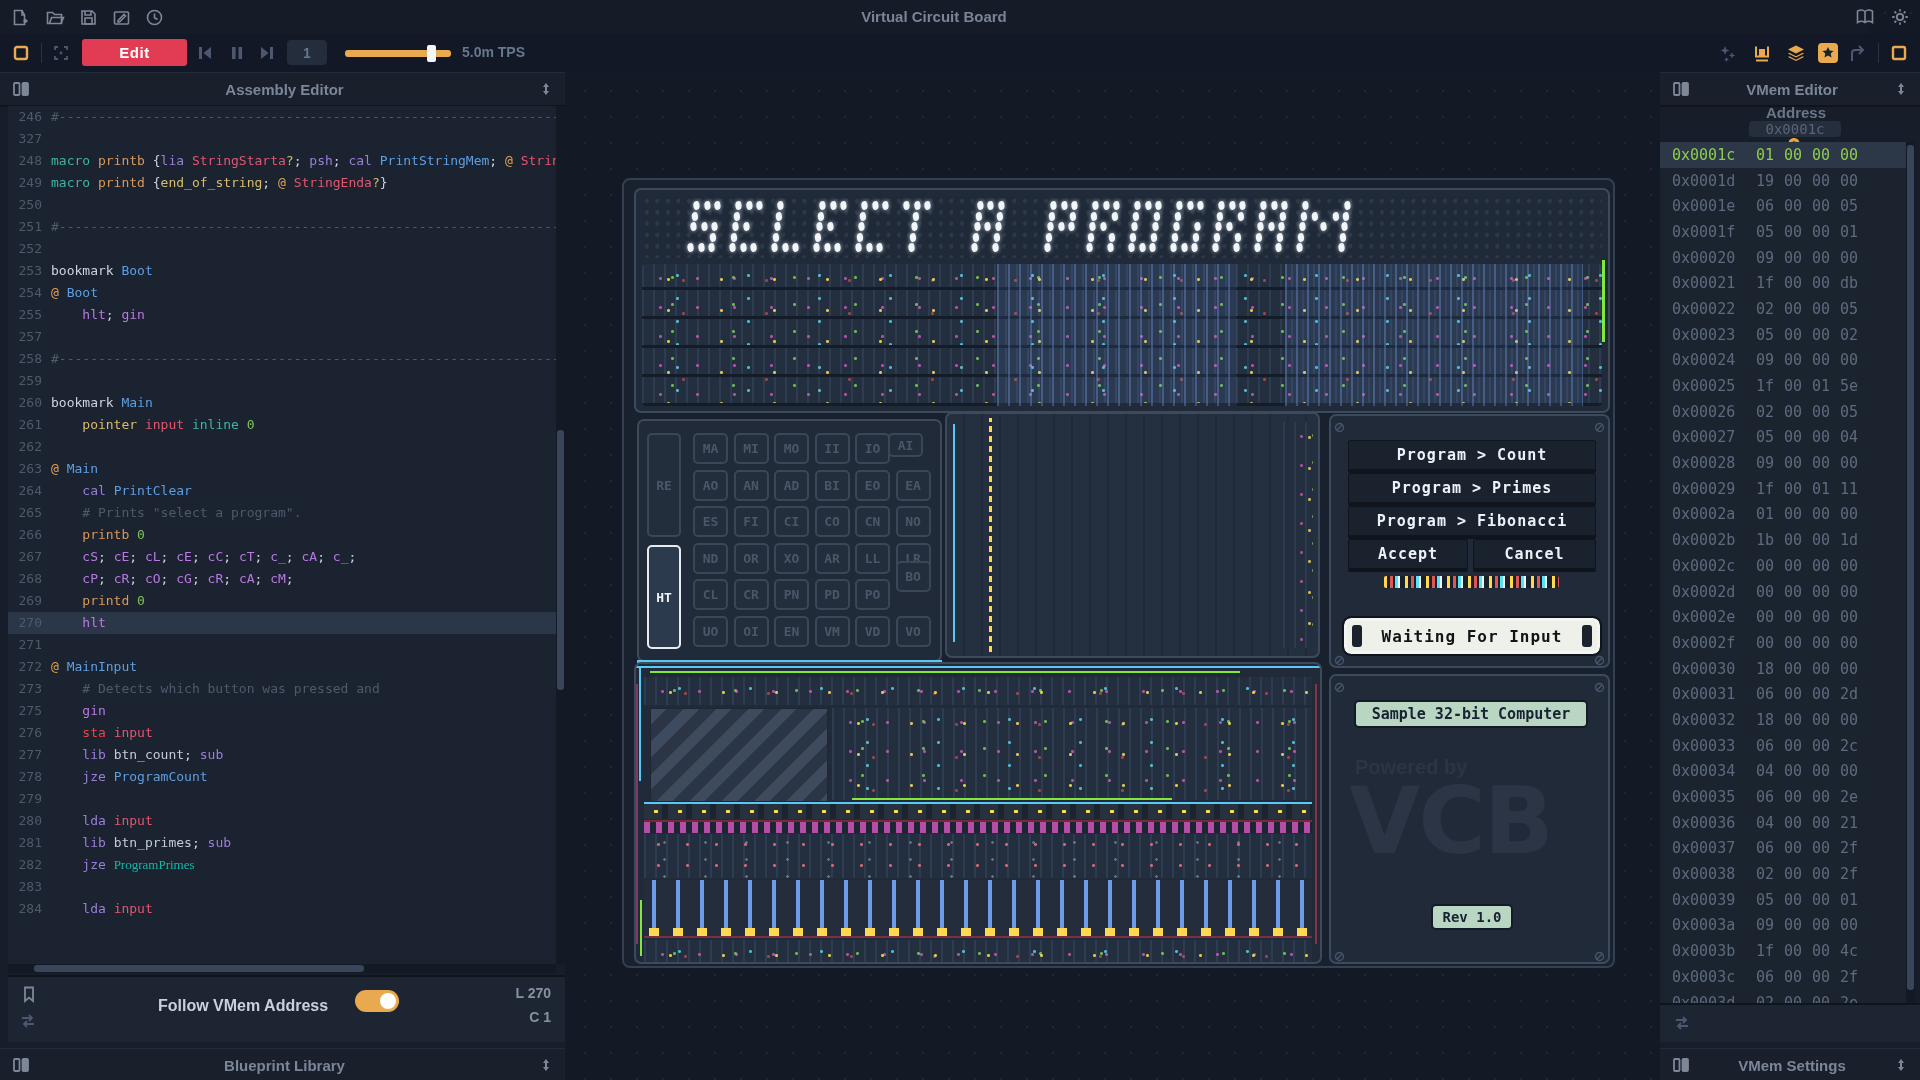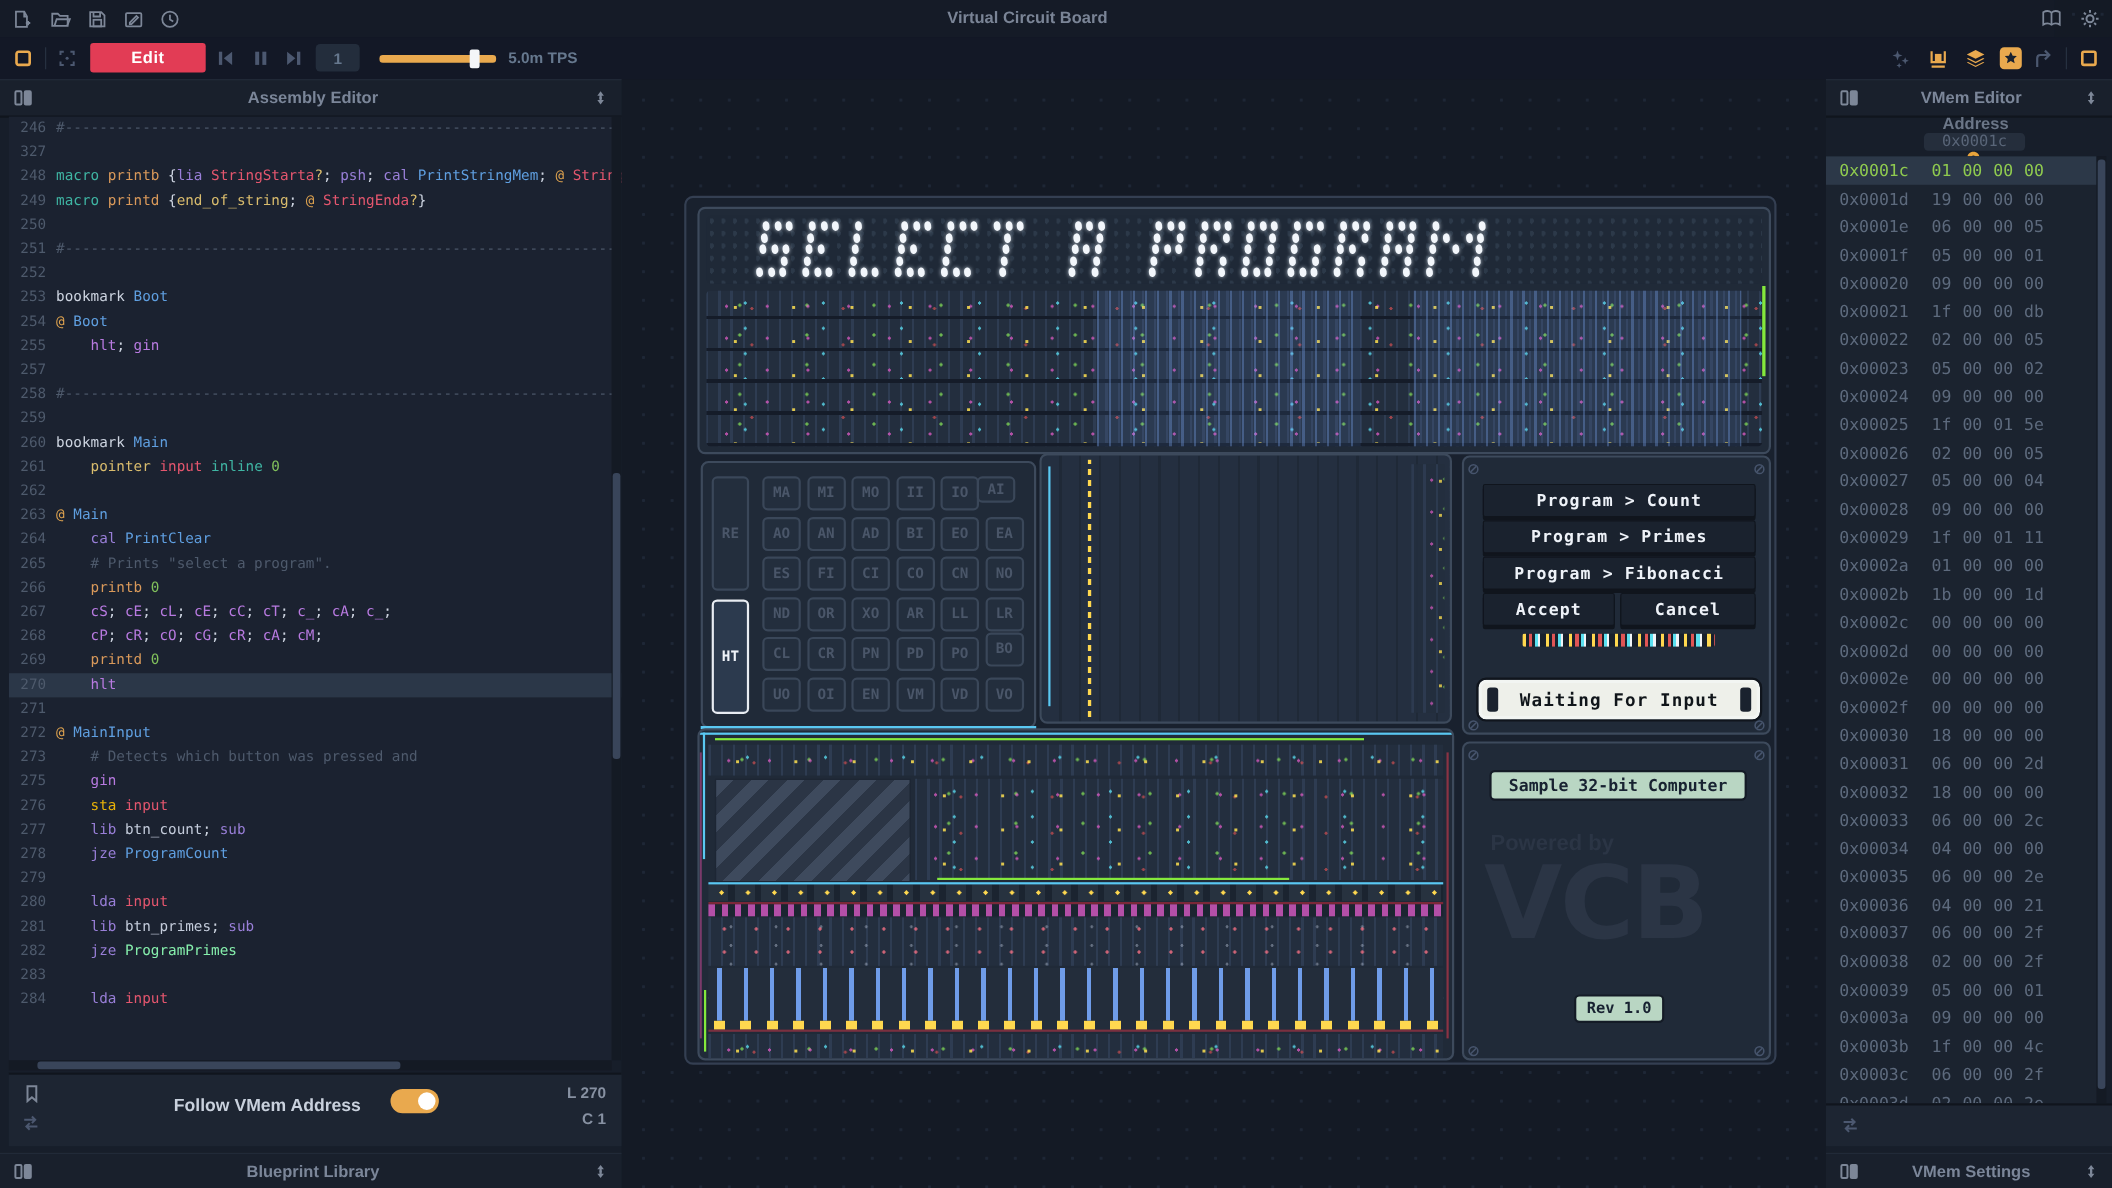--- a/index.html
+++ b/index.html
@@ -290,27 +290,27 @@
         <div class="cl"><span class="ln">265</span><span class="cd"><span style="color: rgb(205, 212, 224);">    </span><span style="color: rgb(78, 90, 108);"># Prints "select a program".</span></span></div>
         <div class="cl"><span class="ln">266</span><span class="cd"><span style="color: rgb(205, 212, 224);">    </span><span style="color: rgb(217, 153, 90);">printb</span><span style="color: rgb(205, 212, 224);"> </span><span style="color: rgb(130, 193, 92);">0</span></span></div>
         <div class="cl"><span class="ln">267</span><span class="cd"><span style="color: rgb(205, 212, 224);">    </span><span style="color: rgb(184, 122, 224);">cS</span><span style="color: rgb(205, 212, 224);">; </span><span style="color: rgb(184, 122, 224);">cE</span><span style="color: rgb(205, 212, 224);">; </span><span style="color: rgb(184, 122, 224);">cL</span><span style="color: rgb(205, 212, 224);">; </span><span style="color: rgb(184, 122, 224);">cE</span><span style="color: rgb(205, 212, 224);">; </span><span style="color: rgb(184, 122, 224);">cC</span><span style="color: rgb(205, 212, 224);">; </span><span style="color: rgb(184, 122, 224);">cT</span><span style="color: rgb(205, 212, 224);">; </span><span style="color: rgb(184, 122, 224);">c_</span><span style="color: rgb(205, 212, 224);">; </span><span style="color: rgb(184, 122, 224);">cA</span><span style="color: rgb(205, 212, 224);">; </span><span style="color: rgb(184, 122, 224);">c_</span><span style="color: rgb(205, 212, 224);">;</span></span></div>
         <div class="cl"><span class="ln">268</span><span class="cd"><span style="color: rgb(205, 212, 224);">    </span><span style="color: rgb(184, 122, 224);">cP</span><span style="color: rgb(205, 212, 224);">; </span><span style="color: rgb(184, 122, 224);">cR</span><span style="color: rgb(205, 212, 224);">; </span><span style="color: rgb(184, 122, 224);">cO</span><span style="color: rgb(205, 212, 224);">; </span><span style="color: rgb(184, 122, 224);">cG</span><span style="color: rgb(205, 212, 224);">; </span><span style="color: rgb(184, 122, 224);">cR</span><span style="color: rgb(205, 212, 224);">; </span><span style="color: rgb(184, 122, 224);">cA</span><span style="color: rgb(205, 212, 224);">; </span><span style="color: rgb(184, 122, 224);">cM</span><span style="color: rgb(205, 212, 224);">;</span></span></div>
         <div class="cl"><span class="ln">269</span><span class="cd"><span style="color: rgb(205, 212, 224);">    </span><span style="color: rgb(217, 153, 90);">printd</span><span style="color: rgb(205, 212, 224);"> </span><span style="color: rgb(130, 193, 92);">0</span></span></div>
         <div class="cl cur"><span class="ln">270</span><span class="cd"><span style="color: rgb(205, 212, 224);">    </span><span style="color: rgb(184, 122, 224);">hlt</span></span></div>
         <div class="cl"><span class="ln">271</span><span class="cd"></span></div>
         <div class="cl"><span class="ln">272</span><span class="cd"><span style="color: rgb(221, 162, 79);">@</span><span style="color: rgb(205, 212, 224);"> </span><span style="color: rgb(95, 159, 224);">MainInput</span></span></div>
         <div class="cl"><span class="ln">273</span><span class="cd"><span style="color: rgb(205, 212, 224);">    </span><span style="color: rgb(78, 90, 108);"># Detects which button was pressed and</span></span></div>
         <div class="cl"><span class="ln">275</span><span class="cd"><span style="color: rgb(205, 212, 224);">    </span><span style="color: rgb(184, 122, 224);">gin</span></span></div>
-        <div class="cl"><span class="ln">276</span><span class="cd"><span style="color: rgb(205, 212, 224);">    </span><span style="color: #eab308;">sta</span><span style="color: rgb(205, 212, 224);"> </span><span style="color: rgb(228, 86, 110);">input</span></span></div>
+        <div class="cl"><span class="ln">276</span><span class="cd"><span style="color: rgb(205, 212, 224);">    </span><span style="color: #ef4444;">sta</span><span style="color: rgb(205, 212, 224);"> </span><span style="color: rgb(228, 86, 110);">input</span></span></div>
         <div class="cl"><span class="ln">277</span><span class="cd"><span style="color: rgb(205, 212, 224);">    </span><span style="color: rgb(153, 127, 216);">lib</span><span style="color: rgb(205, 212, 224);"> </span><span style="color: rgb(195, 203, 218);">btn_count</span><span style="color: rgb(205, 212, 224);">; </span><span style="color: rgb(153, 127, 216);">sub</span></span></div>
         <div class="cl"><span class="ln">278</span><span class="cd"><span style="color: rgb(205, 212, 224);">    </span><span style="color: rgb(153, 127, 216);">jze</span><span style="color: rgb(205, 212, 224);"> </span><span style="color: rgb(95, 159, 224);">ProgramCount</span></span></div>
         <div class="cl"><span class="ln">279</span><span class="cd"></span></div>
         <div class="cl"><span class="ln">280</span><span class="cd"><span style="color: rgb(205, 212, 224);">    </span><span style="color: rgb(153, 127, 216);">lda</span><span style="color: rgb(205, 212, 224);"> </span><span style="color: rgb(228, 86, 110);">input</span></span></div>
         <div class="cl"><span class="ln">281</span><span class="cd"><span style="color: rgb(205, 212, 224);">    </span><span style="color: rgb(153, 127, 216);">lib</span><span style="color: rgb(205, 212, 224);"> </span><span style="color: rgb(195, 203, 218);">btn_primes</span><span style="color: rgb(205, 212, 224);">; </span><span style="color: rgb(153, 127, 216);">sub</span></span></div>
-        <div class="cl"><span class="ln">282</span><span class="cd"><span style="color: rgb(205, 212, 224);">    </span><span style="color: rgb(153, 127, 216);">jze</span><span style="color: rgb(205, 212, 224);"> </span><span style="color: #86efac;">ProgramPrimes</span></span></div>
+        <div class="cl"><span class="ln">282</span><span class="cd"><span style="color: rgb(205, 212, 224);">    </span><span style="color: rgb(153, 127, 216);">jze</span><span style="color: rgb(205, 212, 224);"> </span><span style="color: #14b8a6; font-family: Liberation Serif, serif;">ProgramPrimes</span></span></div>
         <div class="cl"><span class="ln">283</span><span class="cd"></span></div>
         <div class="cl"><span class="ln">284</span><span class="cd"><span style="color: rgb(205, 212, 224);">    </span><span style="color: rgb(153, 127, 216);">lda</span><span style="color: rgb(205, 212, 224);"> </span><span style="color: rgb(228, 86, 110);">input</span></span></div>
       </div>
   </div>
   <div class="vscroll" style="left:556px;top:106px;height:858px;">
     <div class="thumb" style="top:324px;height:260px;"></div>
   </div>
   <div class="hscroll">
       <div class="thumb"></div>
     </div>
@@ -835,21 +835,21 @@
         <div class="matrix-cell" style="left: 94.5px; top: 121.5px; width: 35px; height: 31px;">OR</div>
         <div class="matrix-cell" style="left: 135px; top: 121.5px; width: 35px; height: 31px;">XO</div>
         <div class="matrix-cell" style="left: 175.5px; top: 121.5px; width: 35px; height: 31px;">AR</div>
         <div class="matrix-cell" style="left: 216px; top: 121.5px; width: 35px; height: 31px;">LL</div>
         <div class="matrix-cell" style="left: 256.5px; top: 121.5px; width: 35px; height: 31px;">LR</div>
         <div class="matrix-cell" style="left: 54px; top: 158px; width: 35px; height: 31px;">CL</div>
         <div class="matrix-cell" style="left: 94.5px; top: 158px; width: 35px; height: 31px;">CR</div>
         <div class="matrix-cell" style="left: 135px; top: 158px; width: 35px; height: 31px;">PN</div>
         <div class="matrix-cell" style="left: 175.5px; top: 158px; width: 35px; height: 31px;">PD</div>
         <div class="matrix-cell" style="left: 216px; top: 158px; width: 35px; height: 31px;">PO</div>
-        <div class="matrix-cell" style="left: 256.5px; top: 154px; width: 35px; height: 31px;">BO</div>
+        <div class="matrix-cell" style="left: 256.5px; top: 140px; width: 35px; height: 31px;">BO</div>
         <div class="matrix-cell" style="left: 54px; top: 194.5px; width: 35px; height: 31px;">UO</div>
         <div class="matrix-cell" style="left: 94.5px; top: 194.5px; width: 35px; height: 31px;">OI</div>
         <div class="matrix-cell" style="left: 135px; top: 194.5px; width: 35px; height: 31px;">EN</div>
         <div class="matrix-cell" style="left: 175.5px; top: 194.5px; width: 35px; height: 31px;">VM</div>
         <div class="matrix-cell" style="left: 216px; top: 194.5px; width: 35px; height: 31px;">VD</div>
         <div class="matrix-cell" style="left: 256.5px; top: 194.5px; width: 35px; height: 31px;">VO</div>
       </div>
     <div class="trace" style="left:13px;top:480px;width:305px;height:3px;background:#5ac8f2;"></div>
 
     <div class="sect memgrid" style="left:321px;top:232px;width:375px;height:246px;">

